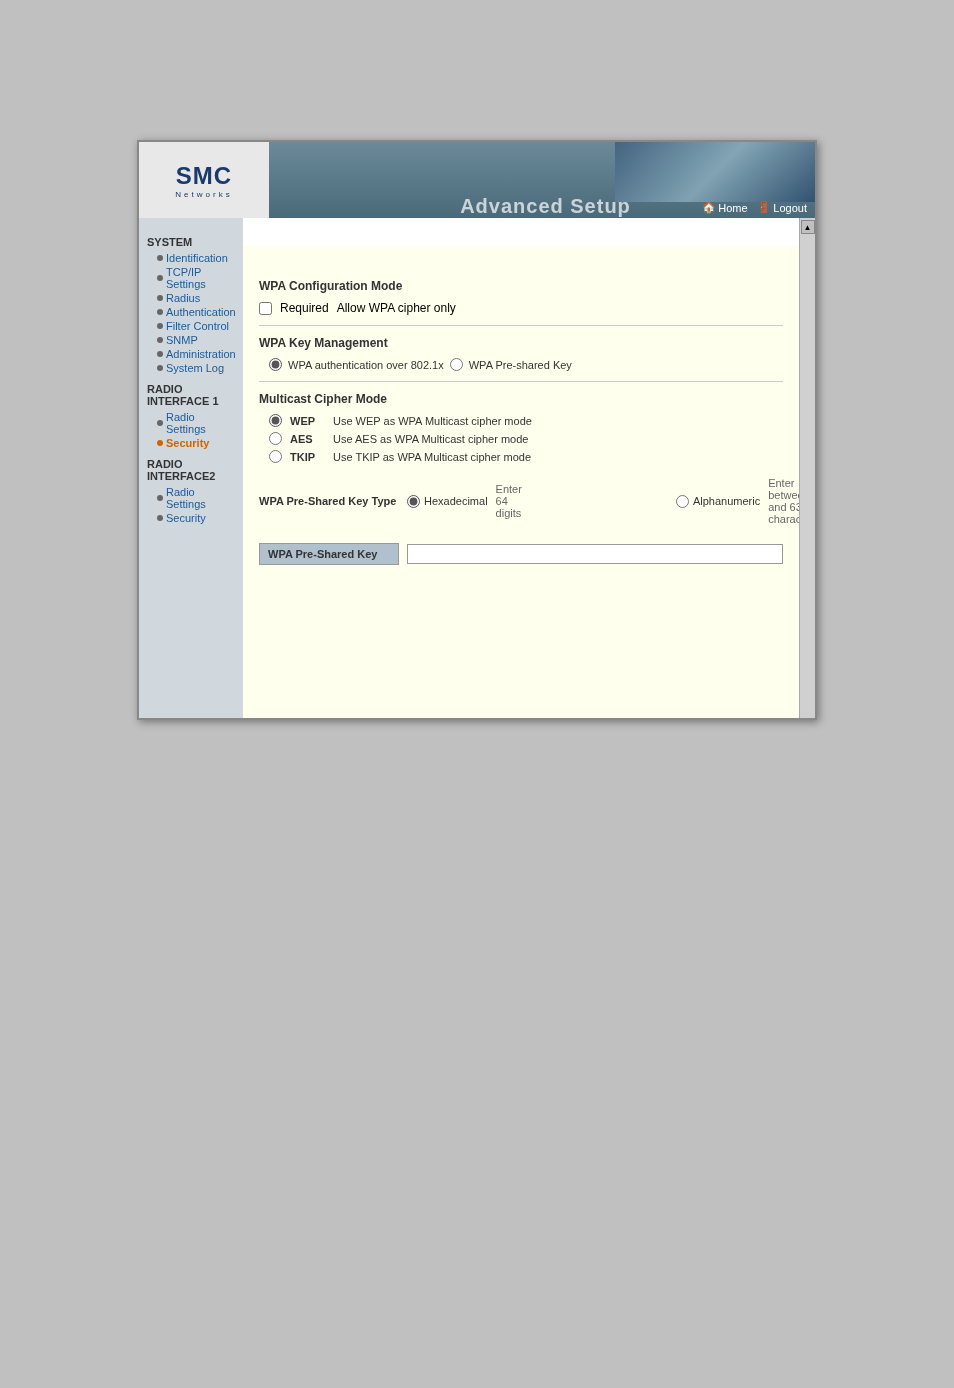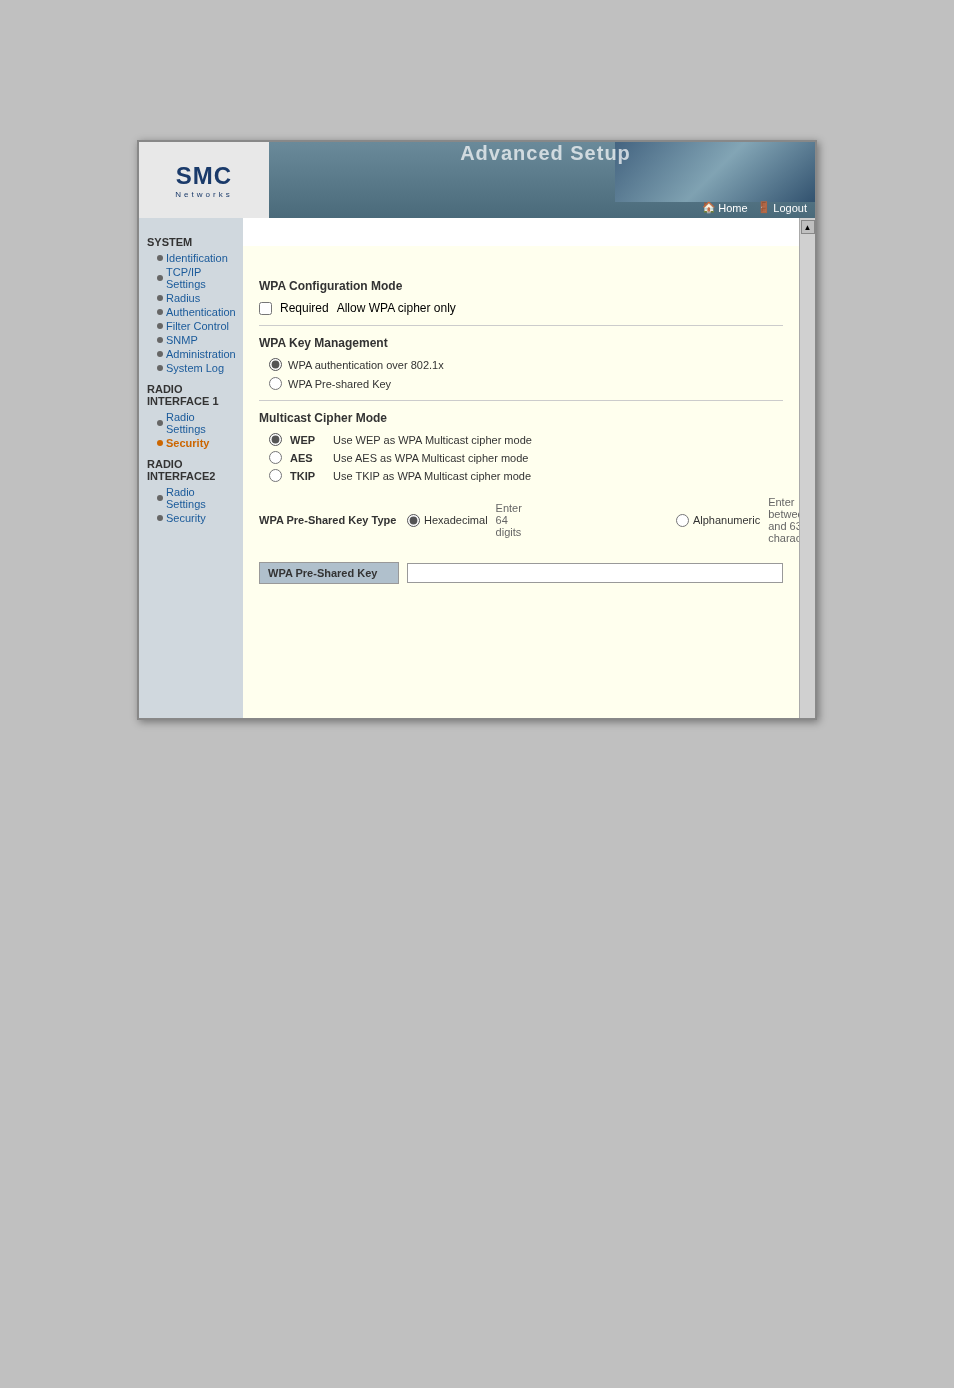--- a/index.html
+++ b/index.html
@@ -43,21 +43,21 @@
       letter-spacing: 1px;
     }
     .smc-logo-sub {
       font-size: 8px;
       color: #1a3a6a;
       letter-spacing: 3px;
     }
     .header-title-area {
       flex: 1;
       display: flex;
-      align-items: flex-start;
+      align-items: flex-end;
       justify-content: center;
       position: relative;
       padding-left: 7px;
     }
     .header-title {
       font-size: 20px;
       color: rgba(255,255,255,0.7);
       font-weight: bold;
       letter-spacing: 1px;
     }
@@ -140,21 +140,21 @@
       margin-top: 8px;
     }
     .form-row {
       display: flex;
       align-items: center;
       margin-bottom: 6px;
       gap: 8px;
     }
     .radio-group {
       display: flex;
-      flex-direction: column;
+      flex-direction: row;
       gap: 6px;
       margin-left: 10px;
     }
     .radio-row {
       display: flex;
       align-items: center;
       gap: 6px;
       font-size: 11px;
       color: #333;
     }

